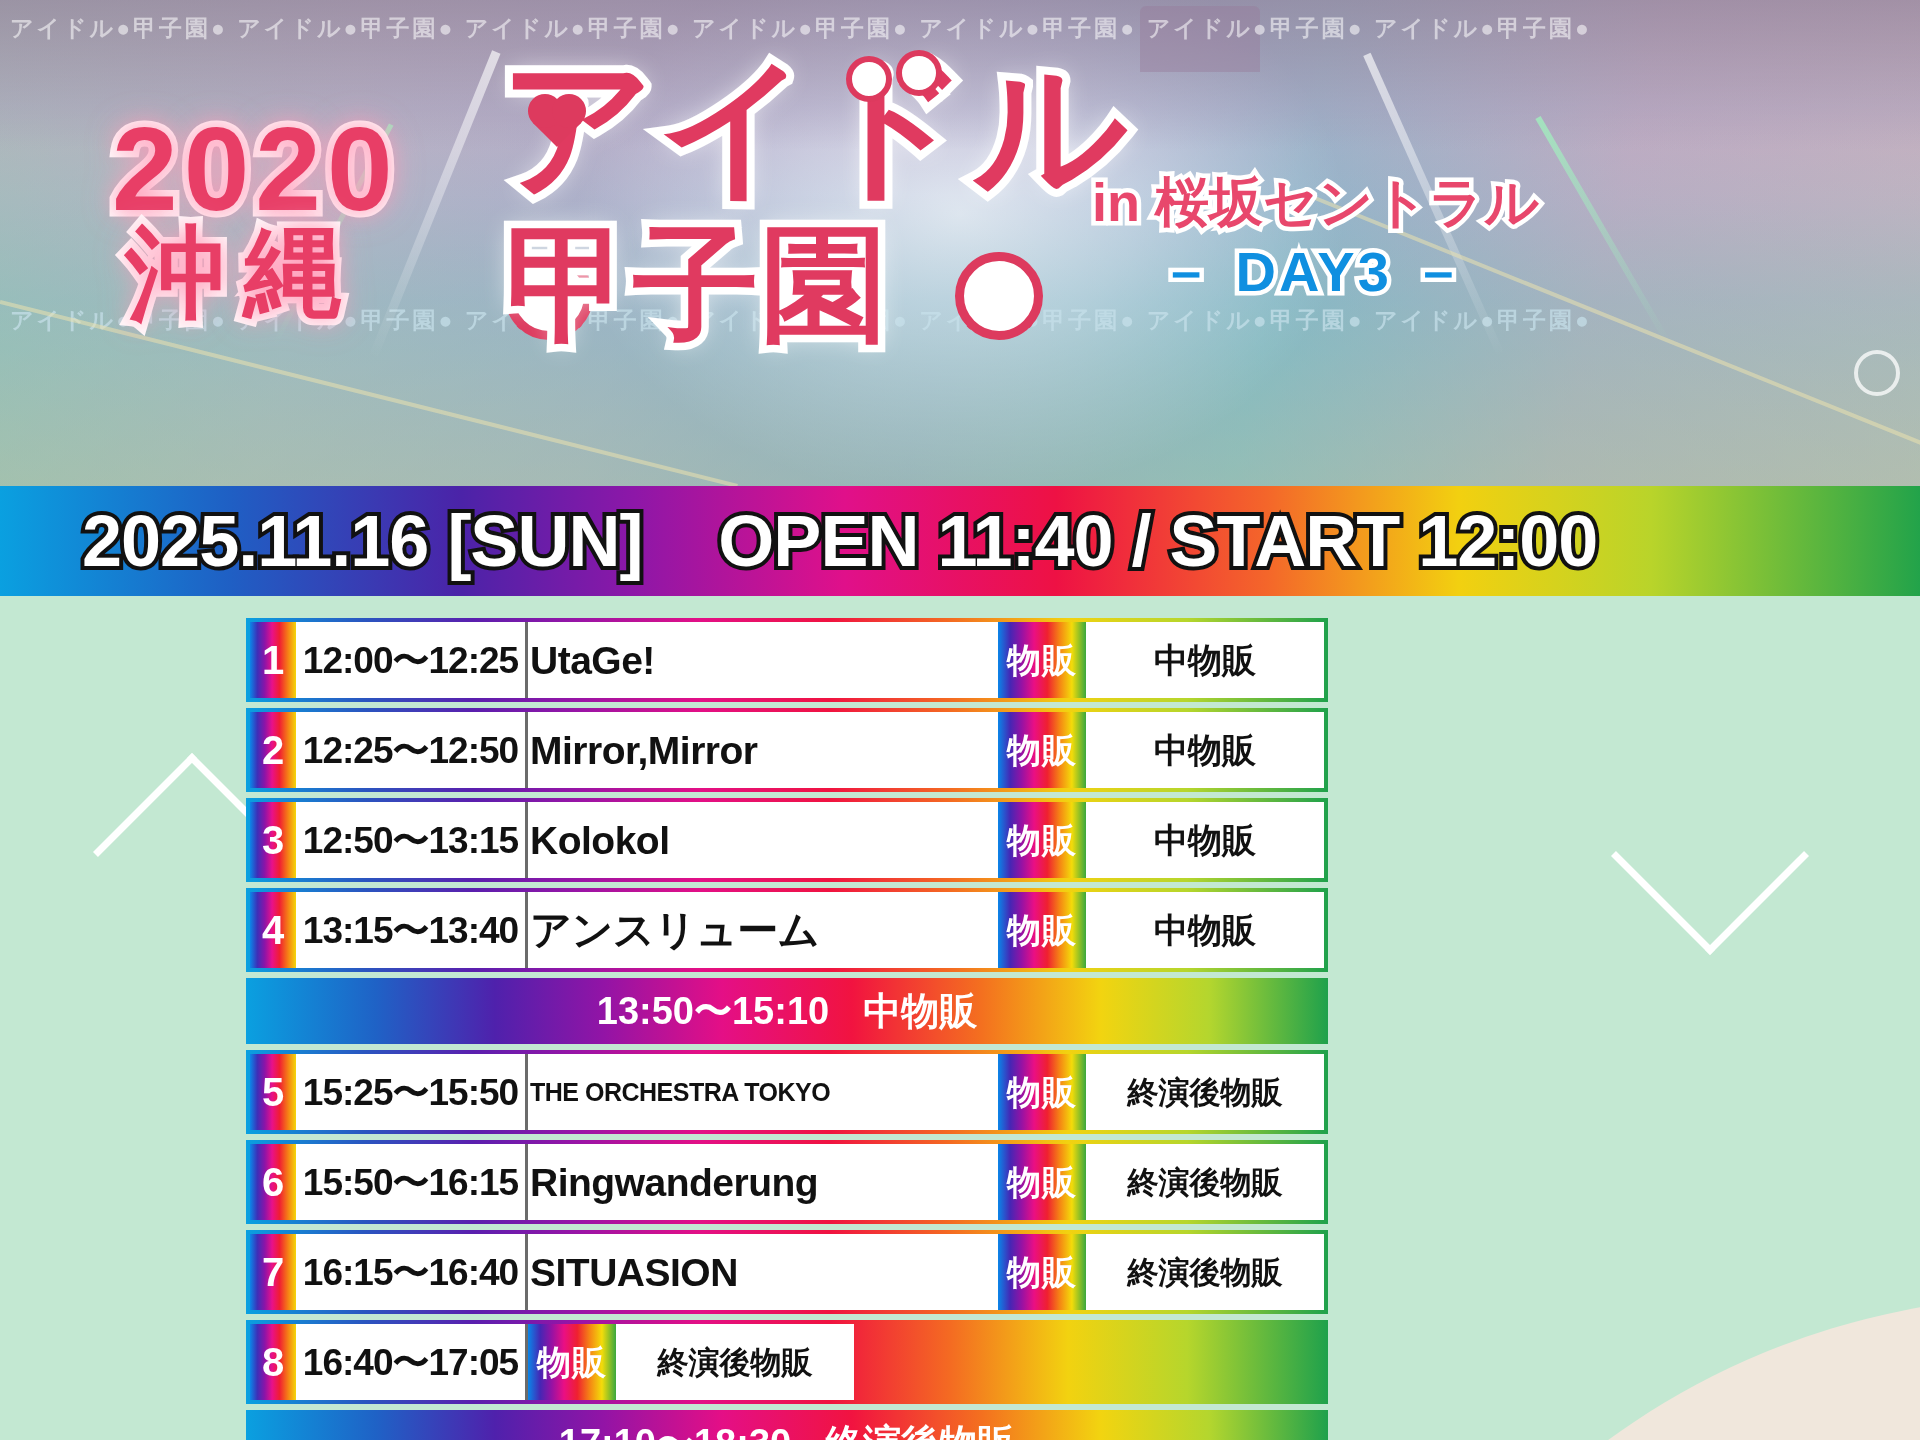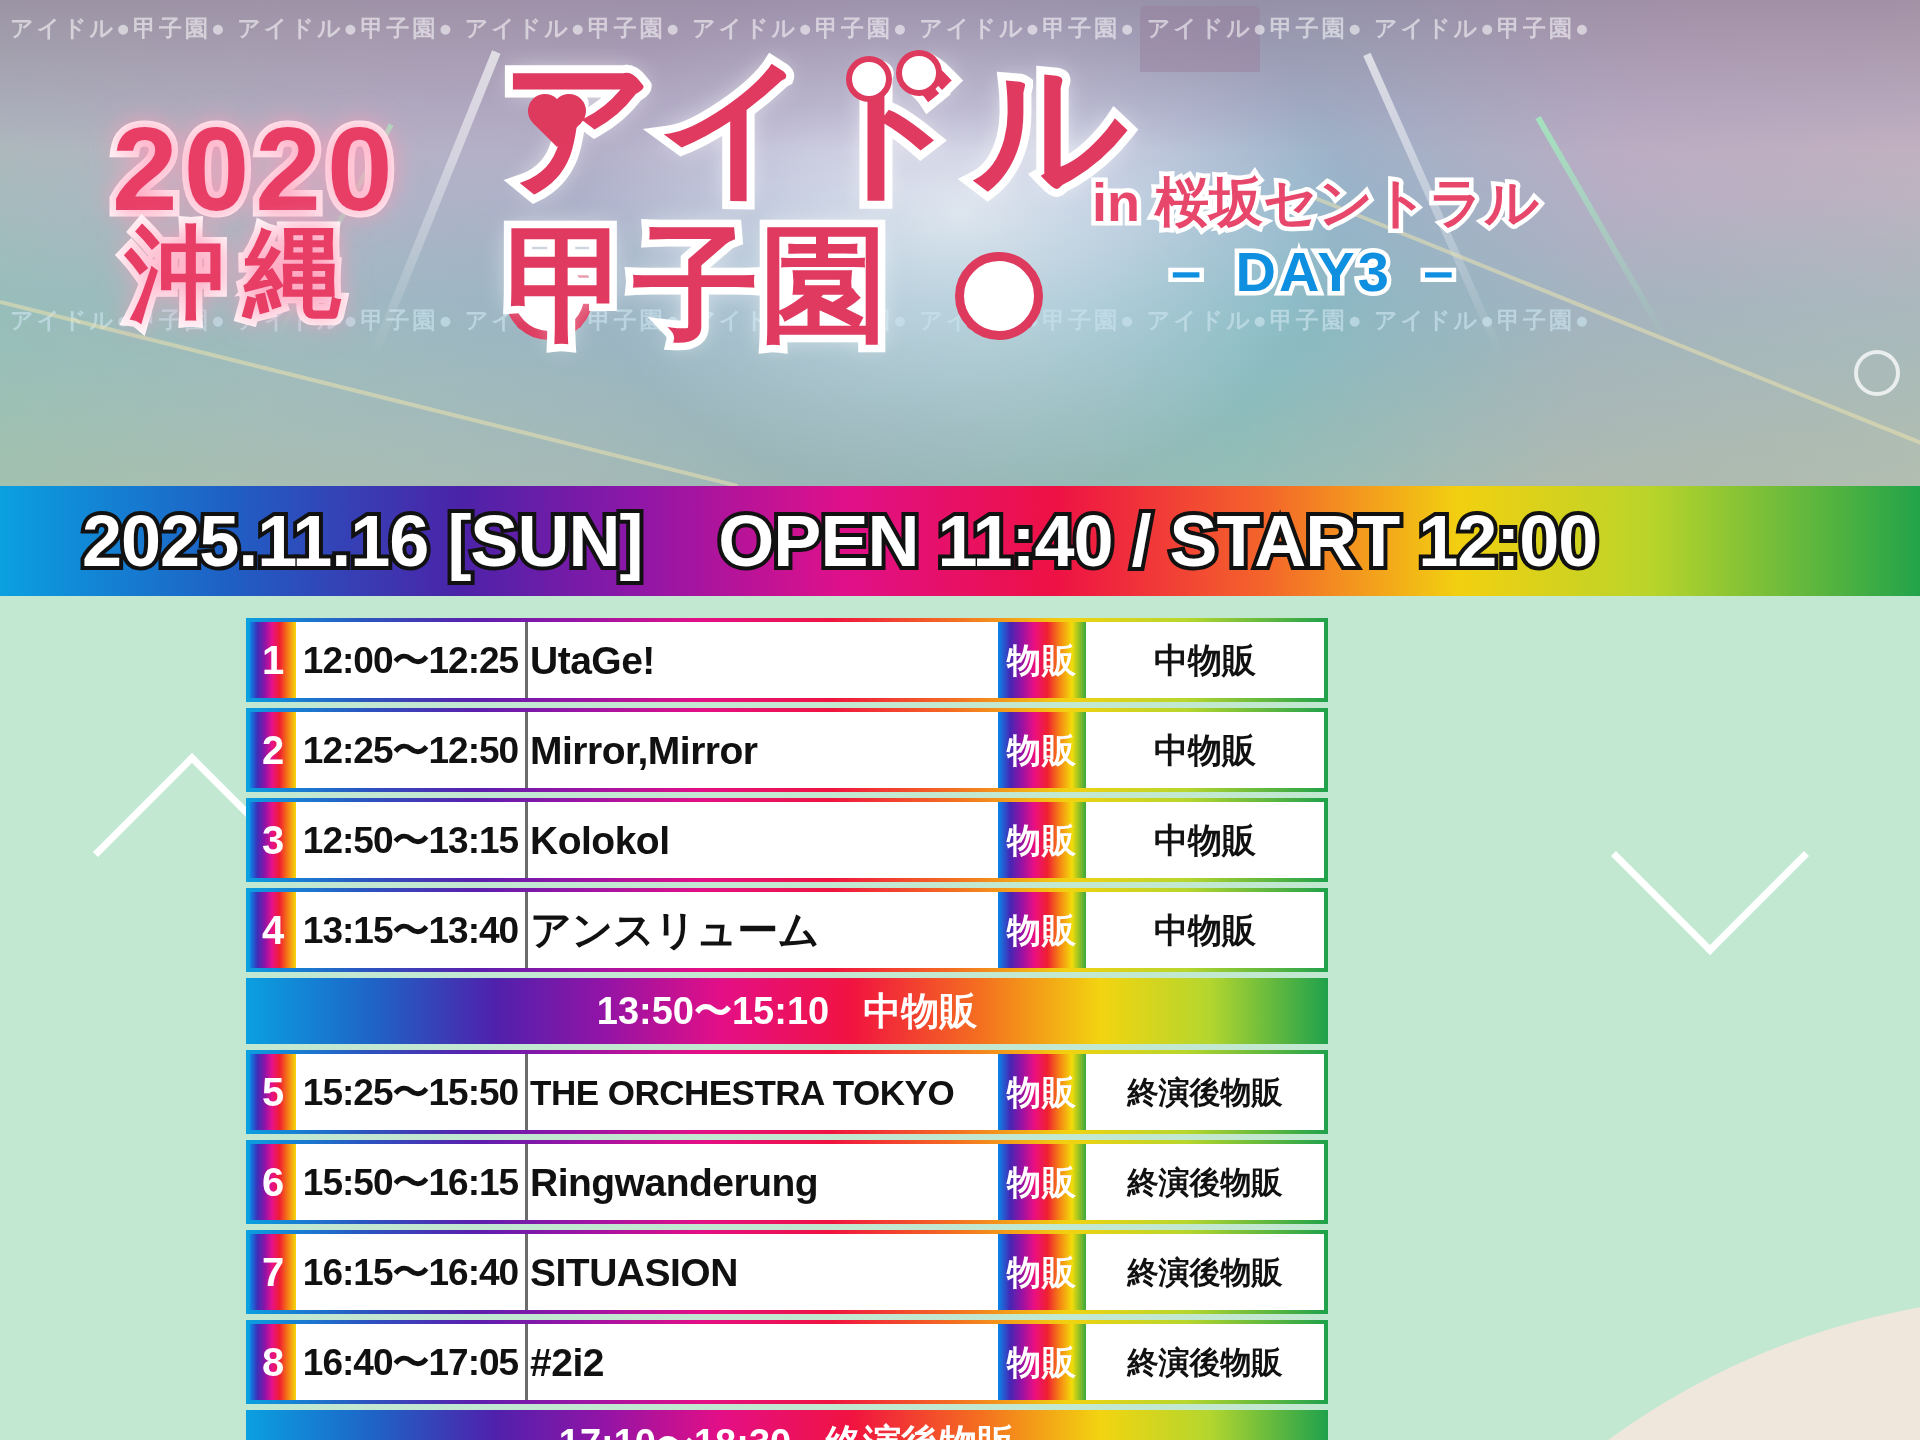--- a/index.html
+++ b/index.html
@@ -170,21 +170,21 @@
     color:#111; font-size:37px; font-weight:bold; letter-spacing:-1px; line-height:1;
     border-right:3px solid #6b6b6b;
   }
   .c-act{
     flex:1 1 auto; background:#fff;
     display:flex; align-items:center; padding-left:2px;
     color:#111; font-size:39px; font-weight:bold; letter-spacing:-.5px; line-height:1;
     overflow:hidden; white-space:nowrap;
   }
   .c-act.jp{ font-size:41px; }
-  .c-act.small{ font-size:35px; }
+  .c-act.small{ font-size:25px; }
   .c-badge{
     flex:0 0 88px;
     background:linear-gradient(90deg,
       #0a86e8 0%, #4626b4 14%, #9612a4 27%, #ea0f84 41%,
       #ef2030 56%, #f58414 70%, #f3dc0a 84%, #3ba83e 100%);
     display:flex; align-items:center; justify-content:center;
     color:#fff; font-size:34px; font-weight:bold; letter-spacing:1px; line-height:1;
   }
   .c-note{
     flex:0 0 238px; background:#fff;
@@ -318,21 +318,20 @@
           <div class="c-time">16:15〜16:40</div>
           <div class="c-act">SITUASION</div>
           <div class="c-badge">物販</div>
           <div class="c-note long">終演後物販</div>
         </div>
       </div>
       <div class="rowwrap">
         <div class="row">
           <div class="c-num">8</div>
           <div class="c-time">16:40〜17:05</div>
-          <div class="c-act">#2i2</div>
           <div class="c-badge">物販</div>
           <div class="c-note long">終演後物販</div>
         </div>
       </div>
       <div class="breakrow">
         <span>17:10〜18:30</span>
         <span class="gap"></span>
         <span>終演後物販</span>
       </div>
     </div>

